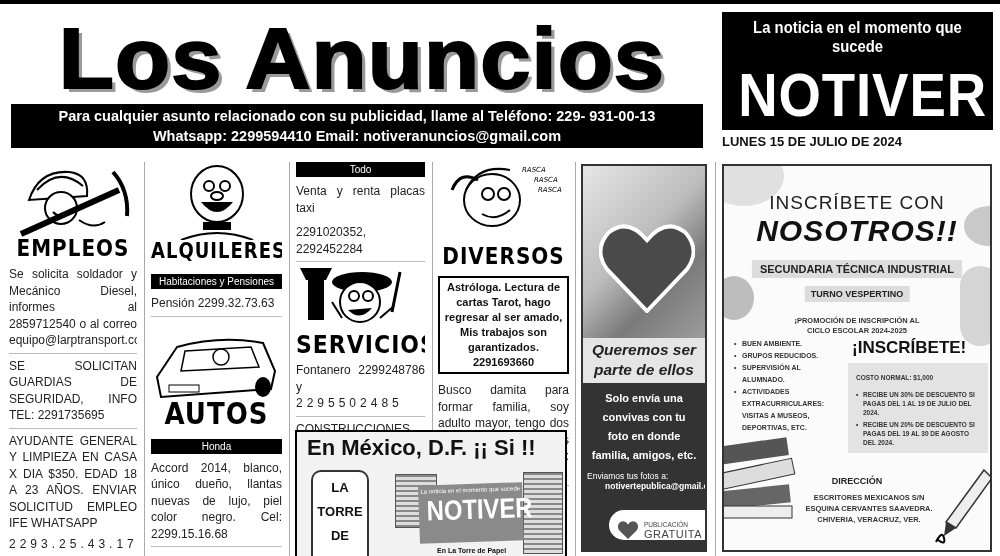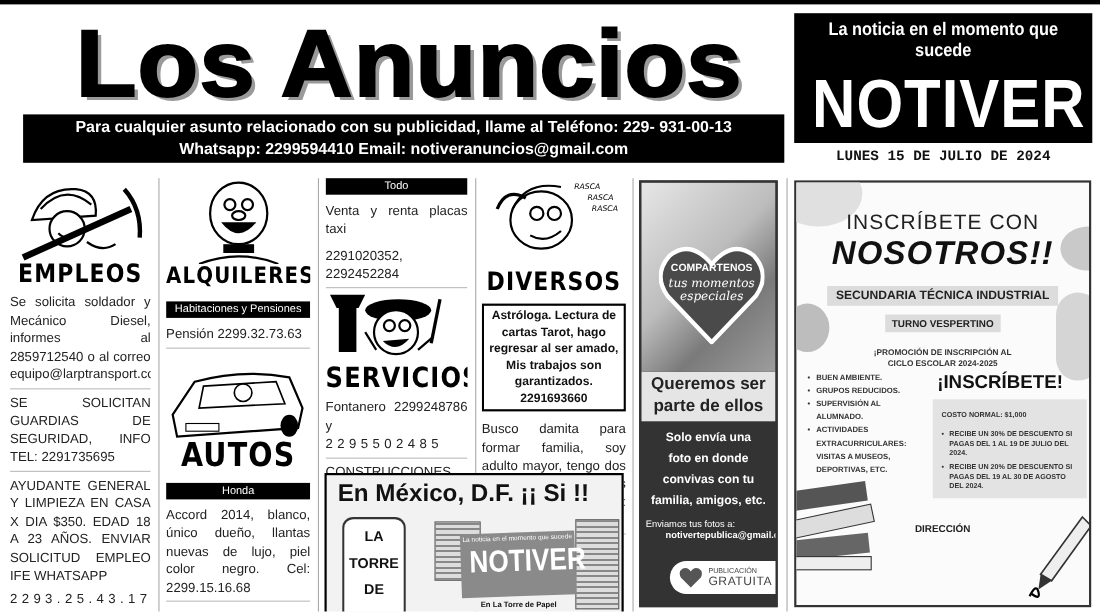--- a/index.html
+++ b/index.html
@@ -1,34 +1,34 @@
 <!DOCTYPE html>
 <html><head>
 <meta charset="utf-8">
 <style>
   * { box-sizing: border-box; margin: 0; padding: 0; }
   html, body { width: 1000px; height: 556px; overflow: hidden; background: #fff; }
   body { position: relative; font-family: "Liberation Sans", sans-serif; color: #111; border-top: 4px solid #000; }
 
   
-  .masthead { position: absolute; left: 14px; top: 0; width: 705px; height: 150px; }
+  .masthead { position: absolute; left: 4px; top: 0; width: 705px; height: 150px; }
   .title {
     position: absolute; left: 38px; top: 8px; width: 640px; text-align: center;
     font-family: "Liberation Sans", sans-serif; font-weight: 900; font-size: 86px; letter-spacing: 1px;
     color: #000; line-height: 92px; text-shadow: 4px 4px 0 #9a9a9a; transform: scaleX(1.05);
     -webkit-text-stroke: 2px #000;
   }
   .contact-bar {
     position: absolute; left: 7px; top: 100px; width: 692px; height: 44px; background: #000; color: #fff;
     text-align: center; font-size: 14.5px; font-weight: bold; line-height: 20px; padding-top: 2px;
   }
   .brand-box { position: absolute; left: 722px; top: 8px; width: 271px; height: 118px; background: #000; color: #fff; text-align: center; }
   .brand-slogan { font-size: 16.5px; font-weight: bold; margin-top: 6px; transform: scaleX(0.9); }
   .brand-name { font-size: 62px; font-weight: 900; line-height: 70px; margin-top: 4px; letter-spacing: 1px; transform: scaleX(0.88); }
-  .date { position: absolute; left: 722px; top: 130px; width: 271px; text-align: center; font-size: 13px; font-weight: bold; font-family: Liberation Mono, monospace; }
+  .date { position: absolute; left: 722px; top: 130px; width: 271px; text-align: left; font-size: 13px; font-weight: bold; }
 
   
   .col { position: absolute; top: 156px; height: 400px; overflow: hidden; }
   .col-rule { position: absolute; top: 158px; width: 1px; height: 398px; background: #aaa; }
   .section-art { height: 112px; position: relative; text-align: center; }
   .section-head {
     font-family: "DejaVu Sans", sans-serif; font-weight: 900; font-size: 22px; letter-spacing: 1px;
     text-align: center; transform: scaleY(1.15); color: #000;
   }
   .ad { font-size: 12px; line-height: 16.5px; text-align: justify; padding: 4px 0; border-bottom: 1px solid #bbb; color: #222; }
@@ -46,25 +46,25 @@
   .paper-caption { position: absolute; left: 140px; top: 115px; font-size: 7px; font-weight: bold; }
   .paper-thumb { position: absolute; background: repeating-linear-gradient(180deg, #888 0 2px, #ddd 2px 5px); border: 1px solid #555; }
 
   
   .share-ad { position: absolute; left: 581px; top: 160px; width: 126px; height: 388px; border: 2px solid #333; background: #333; overflow: hidden; }
   .share-photo { height: 172px; background: linear-gradient(135deg, #e6e6e6 0%, #bcbcbc 45%, #7a7a7a 70%, #9d9d9d 100%); position: relative; }
   .heart { position: absolute; left: 16px; top: 55px; width: 96px; height: 92px; }
   .heart-text { position: absolute; left: 16px; top: 72px; width: 96px; text-align: center; color: #fff; }
   .heart-text .t1 { font-size: 9.5px; font-weight: bold; }
   .heart-text .t2 { font-family: "DejaVu Serif", serif; font-style: italic; font-size: 11px; line-height: 12px; margin-top: 3px; }
-  .share-headline { background: #e5e5e5; color: #222; text-align: center; font-weight: bold; font-size: 15.5px; line-height: 20px; padding: 2px 0 3px; }
+  .share-headline { background: #e5e5e5; color: #222; text-align: center; font-weight: bold; font-size: 15.5px; line-height: 20px; padding: 2px 0 3px; font-style: italic; }
   .share-body { color: #fff; text-align: center; font-weight: bold; font-size: 11px; line-height: 19px; padding-top: 6px; }
   .share-send { color: #fff; font-size: 8.5px; padding: 6px 0 0 4px; }
   .share-email { color: #fff; font-size: 8.5px; font-weight: bold; padding-left: 2px; margin-left: 20px; }
-  .free-badge { position: absolute; left: 26px; top: 344px; width: 98px; height: 30px; background: #fff; border-radius: 17px 0 0 17px; display: flex; align-items: center; }
+  .free-badge { position: absolute; left: 26px; top: 344px; width: 98px; height: 30px; background: #fff; border-radius: 17px 0 0 17px; display: flex; align-items: flex-end; }
   .free-heart { width: 22px; height: 20px; margin-left: 8px; }
   .free-text { margin-left: 5px; color: #444; }
   .free-text .a { font-size: 6.5px; }
   .free-text .b { font-size: 11px; letter-spacing: 0.5px; }
 
   
   .school-ad { position: absolute; left: 722px; top: 160px; width: 270px; height: 388px; border: 2px solid #333; background: #fbfbfb; overflow: hidden; }
   .school-ad .blob { position: absolute; border-radius: 50%; background: #c9c9c9; }
   .sch-h1 { position: absolute; top: 26px; width: 100%; text-align: center; font-size: 19px; letter-spacing: 1px; color: #222; }
   .sch-h2 { position: absolute; top: 48px; width: 100%; text-align: center; font-size: 30px; font-weight: 900; font-style: italic; color: #111; letter-spacing: 1px; }
@@ -214,30 +214,26 @@
     <div class="paper-name">NOTIVER</div>
   </div>
   <div class="paper-caption">En La Torre de Papel</div>
 </div>
 
 <div class="share-ad">
   <div class="share-photo">
     <svg class="heart" viewBox="0 0 100 96">
       <path d="M50 94 L8 50 Q-6 30 10 12 Q30 -4 50 20 Q70 -4 90 12 Q106 30 92 50 Z" fill="#4a4a4a" stroke="#fff" stroke-width="4"></path>
     </svg>
-    <div class="heart-text">
-      <div class="t1">COMPARTENOS</div>
-      <div class="t2">tus momentos especiales</div>
-    </div>
   </div>
   <div class="share-headline">Queremos ser parte de ellos</div>
   <div class="share-body">
     <div>Solo envía una</div>
+    <div>convivas con tu</div>
     <div>foto en donde</div>
-    <div>convivas con tu</div>
     <div>familia, amigos, etc.</div>
   </div>
   <div class="share-send">Enviamos tus fotos a:</div>
   <div class="share-email">notivertepublica@gmail.com</div>
   <div class="free-badge">
     <svg class="free-heart" viewBox="0 0 24 22">
       <path d="M12 21 L2 11 Q-1 5 4 2 Q9 0 12 5 Q15 0 20 2 Q25 5 22 11 Z" fill="#555"></path>
     </svg>
     <div class="free-text">
       <div class="a">PUBLICACIÓN</div>
@@ -278,13 +274,18 @@
     <rect x="0" y="30" width="76" height="16" fill="#ddd" stroke="#333" transform="rotate(-12 38 38)"></rect>
     <rect x="0" y="52" width="72" height="18" fill="#666" transform="rotate(-6 36 60)"></rect>
     <rect x="4" y="70" width="70" height="12" fill="#eee" stroke="#333"></rect>
   </svg>
   <svg class="pencil" viewBox="0 0 58 80">
     <path d="M50 4 L58 12 L22 62 L12 56 Z" fill="#eee" stroke="#333" stroke-width="1.5"></path>
     <path d="M12 56 L22 62 L10 70 Z" fill="#333"></path>
     <path d="M2 76 Q8 64 10 72 Q12 80 4 74" fill="none" stroke="#000" stroke-width="2"></path>
   </svg>
   <div class="sch-dir">DIRECCIÓN</div>
+  <div class="sch-addr">
+    <div>ESCRITORES MEXICANOS S/N</div>
+    <div>ESQUINA CERVANTES SAAVEDRA.</div>
+    <div>CHIVERIA, VERACRUZ, VER.</div>
+  </div>
 </div>
 
 </body></html>

